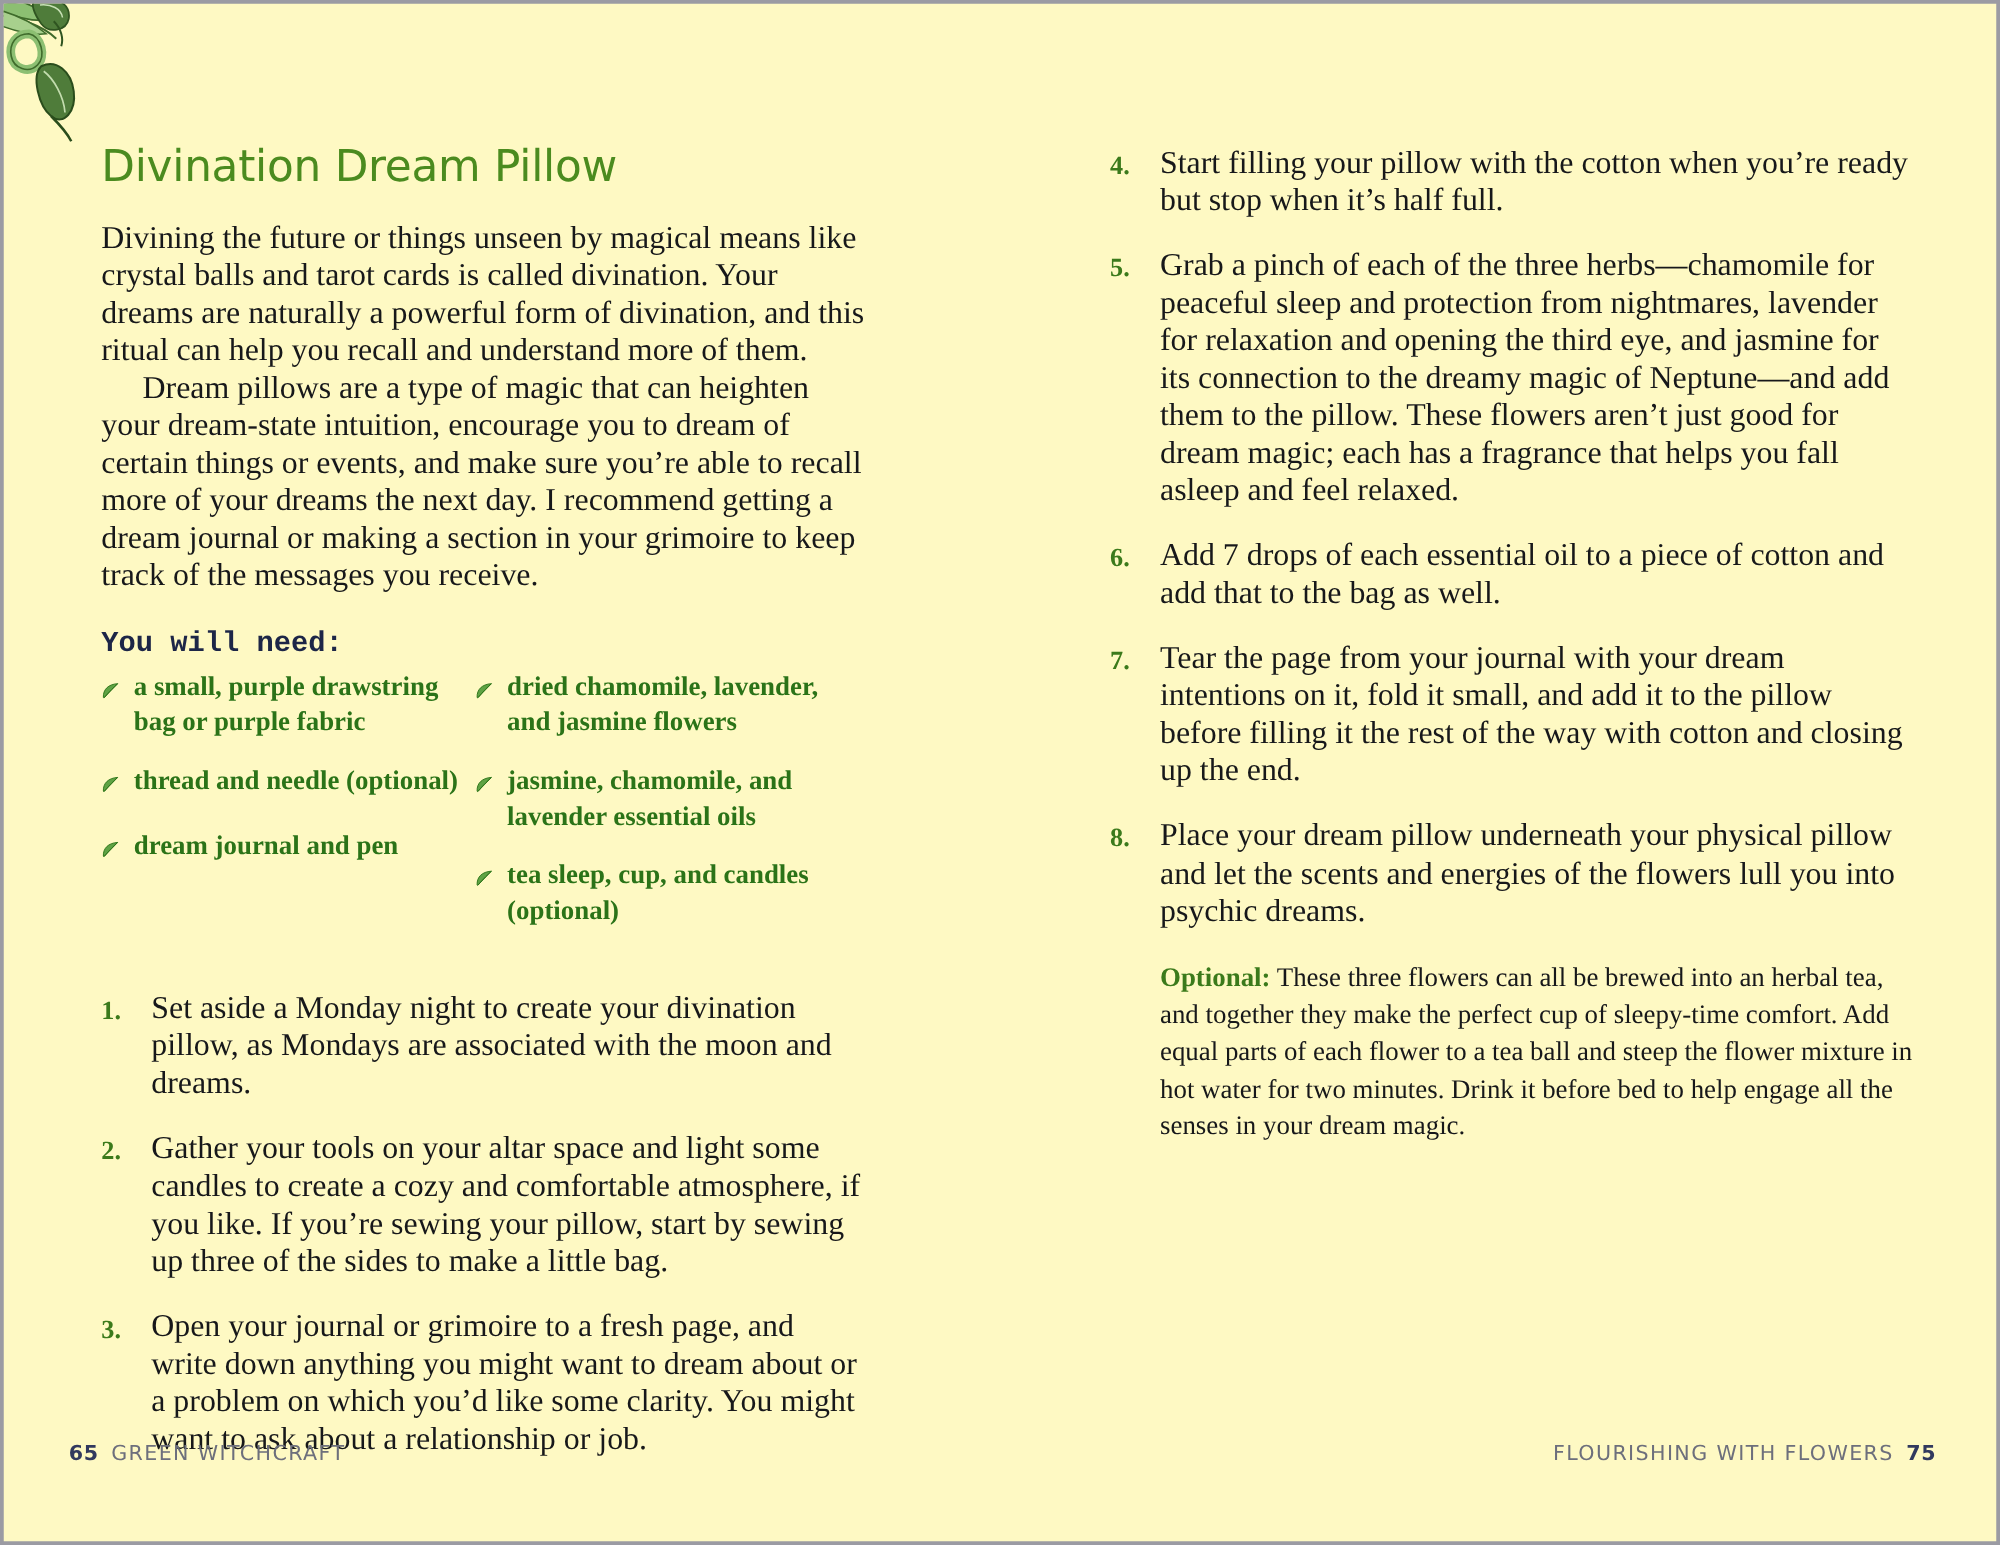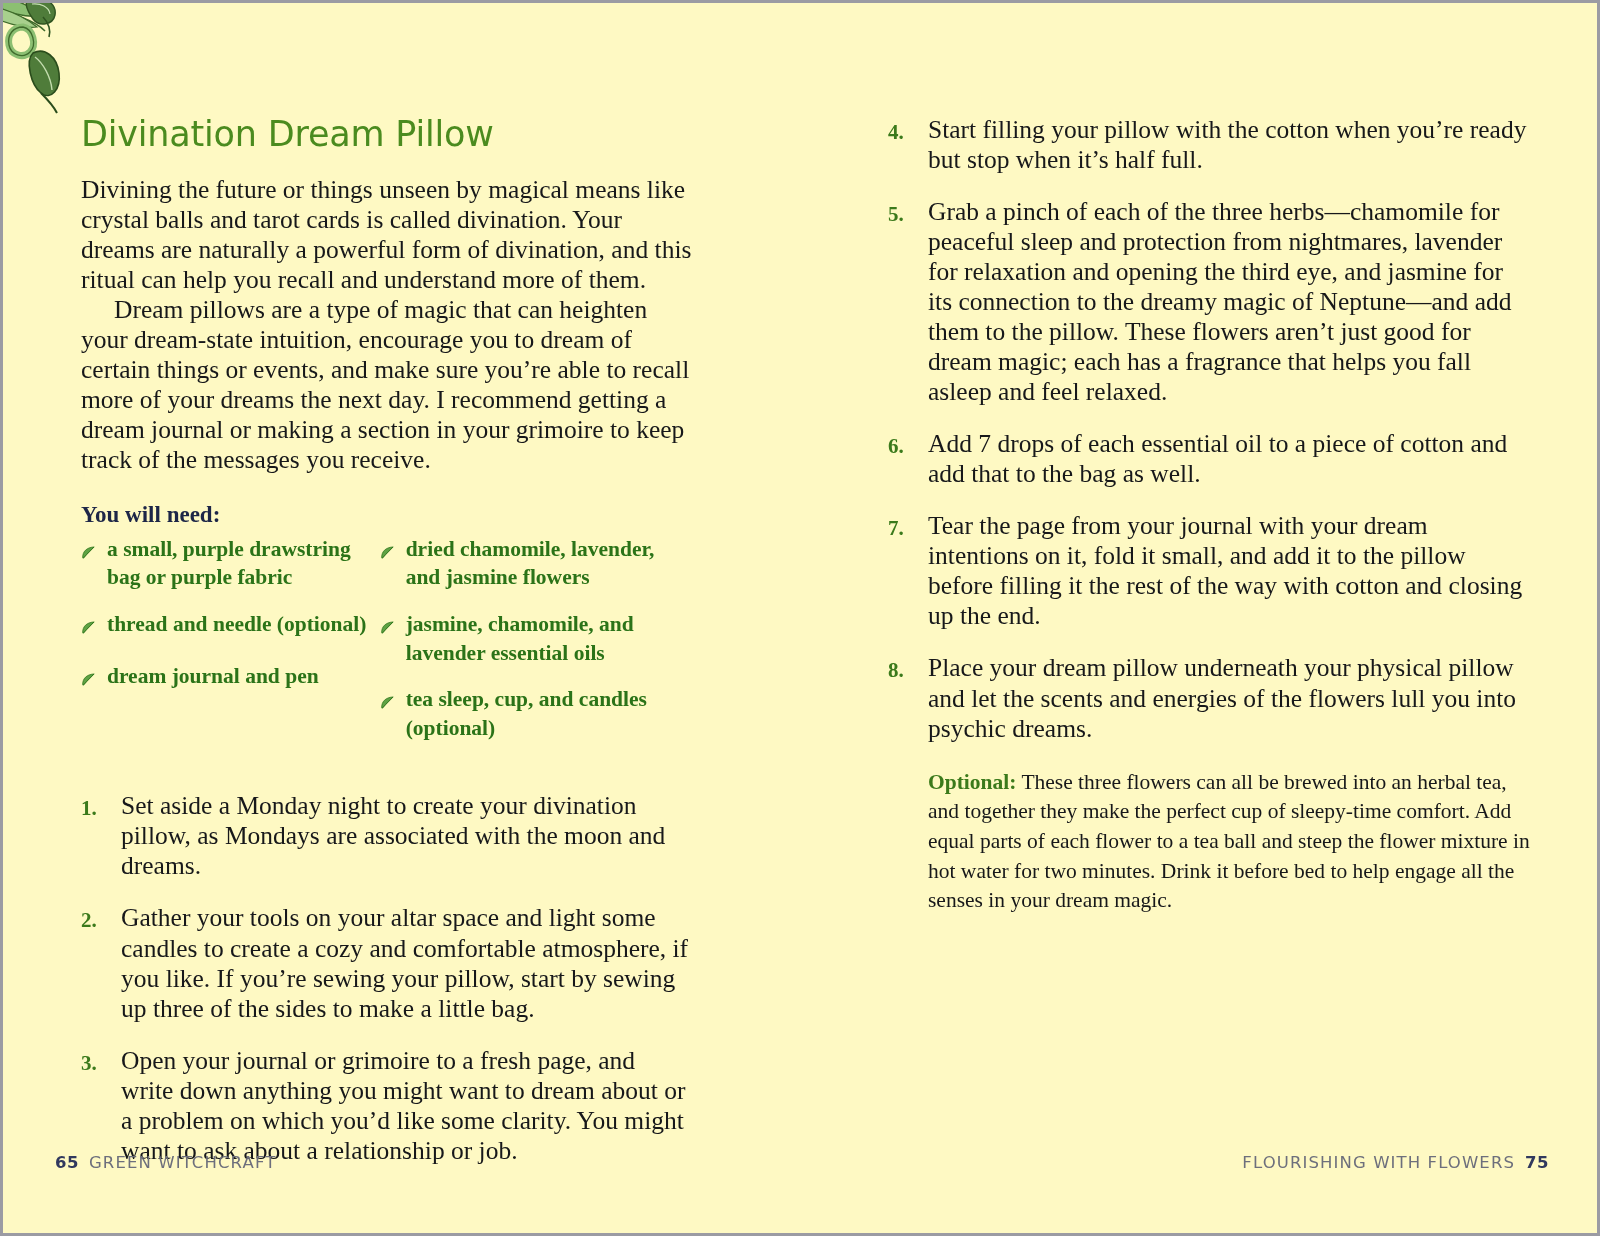--- a/index.html
+++ b/index.html
@@ -69,20 +69,21 @@
     text-align: left;
   }
   .body-p.indent { text-indent: 33px; }
 
   
   .need-title {
     font-size: 23px;
     font-weight: bold;
     color: #1d2647;
     margin: 27px 0 7px 0;
+    font-family: Liberation Mono, monospace;
   }
   .need-grid {
     display: flex;
     gap: 0px;
   }
   .need-col { width: 305px; }
   .need-col + .need-col { width: 320px; }
   .need-item {
     display: flex;
     align-items: flex-start;

